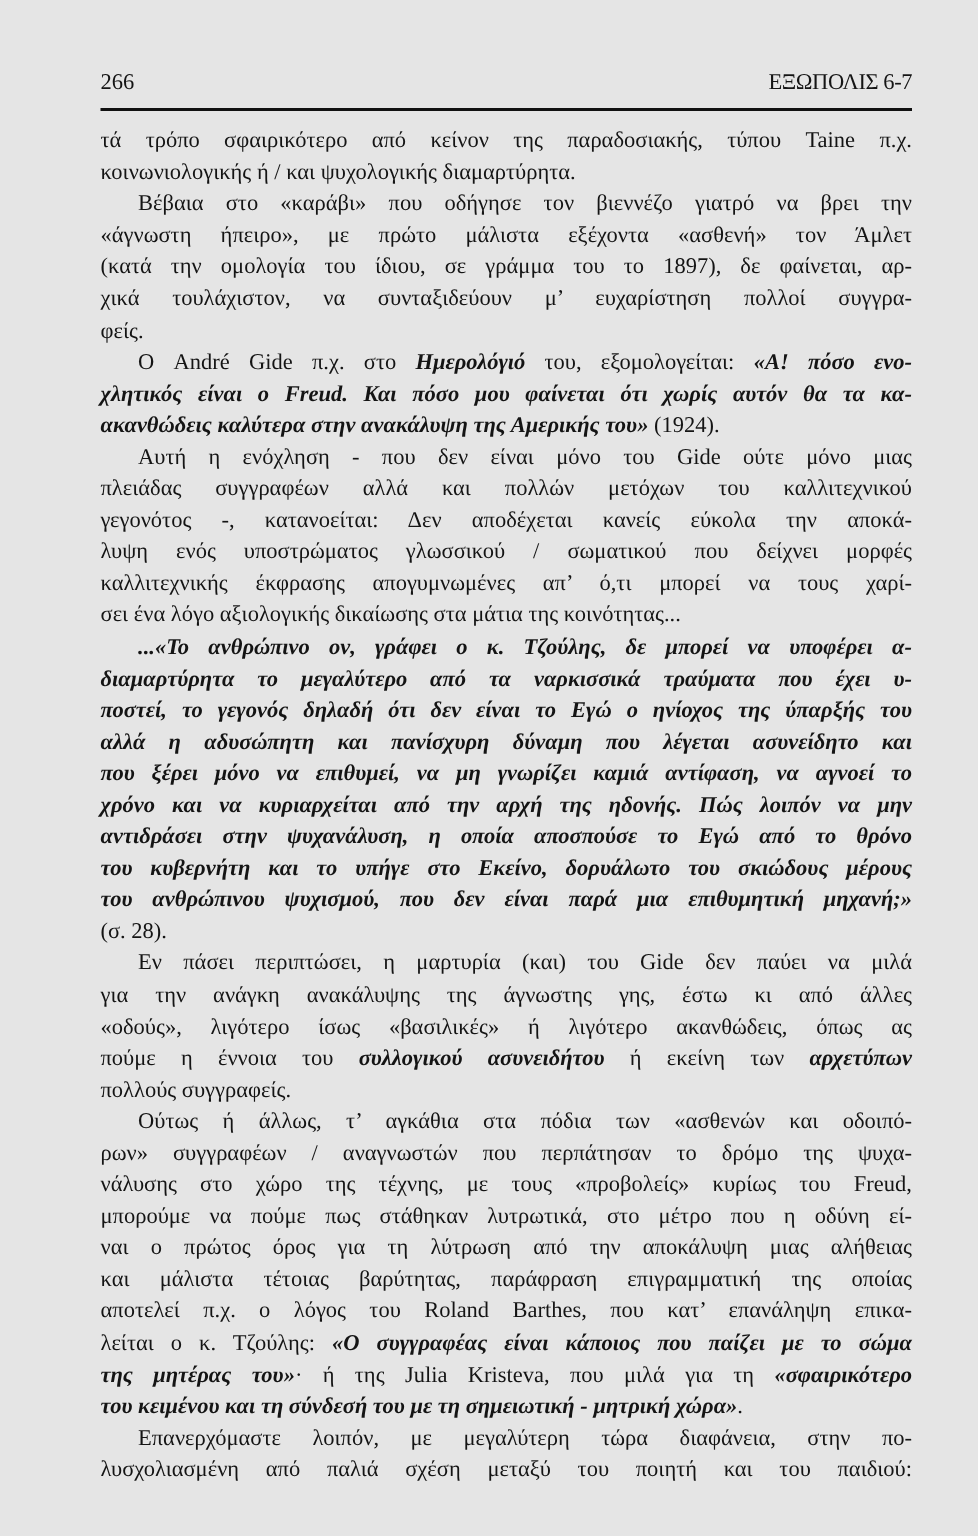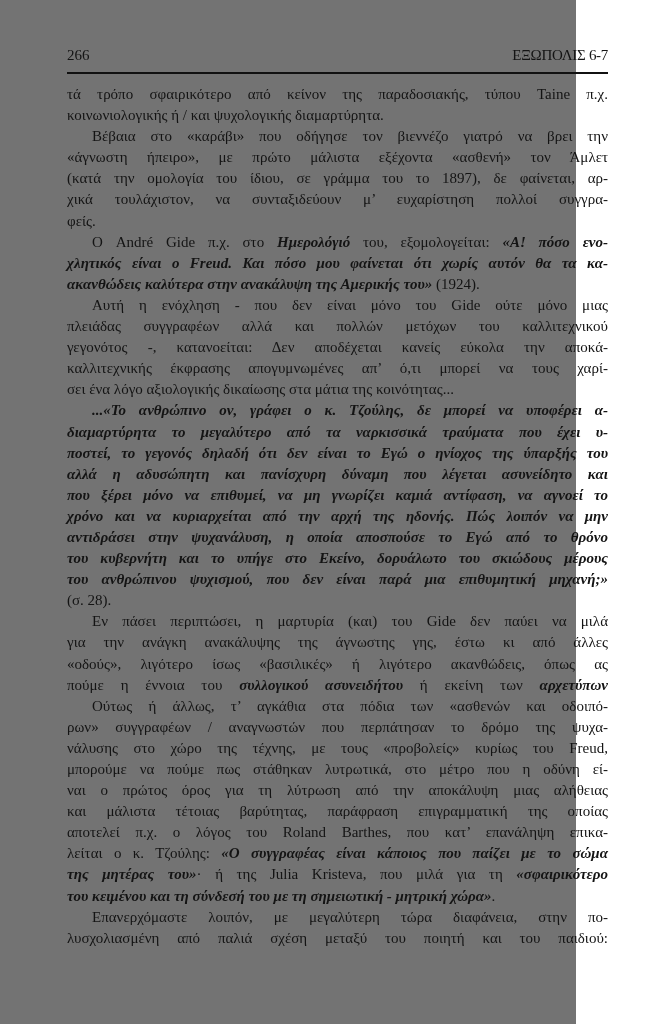--- a/index.html
+++ b/index.html
@@ -11,22 +11,22 @@
     width: 652px;
     height: 1024px;
     position: relative;
     overflow: hidden;
     font-family: "Liberation Serif", "DejaVu Serif", serif;
     color: #141414;
   }
   .page {
     position: absolute;
     left: 0; top: 0;
-    width: 576px; height: 1024px;
-    background: #737373;
+    width: 652px; height: 1024px;
+    background: #e5e5e5;
   }
   .running-head {
     position: absolute;
     left: 67px;
     top: 45px;
     width: 541px;
     height: 20px;
     font-size: 15px;
     line-height: 20px;
   }
@@ -76,36 +76,38 @@
       <span class="line"><span>«άγνωστη ήπειρο», με πρώτο μάλιστα εξέχοντα «ασθενή» τον Άμλετ</span></span>
       <span class="line"><span>(κατά την ομολογία του ίδιου, σε γράμμα του το 1897), δε φαίνεται, αρ-</span></span>
       <span class="line"><span>χικά τουλάχιστον, να συνταξιδεύουν μ’ ευχαρίστηση πολλοί συγγρα-</span></span>
       <span class="line last"><span>φείς.</span></span>
       <span class="line indent"><span>Ο André Gide π.χ. στο </span><span class="it">Ημερολόγιό</span><span> του, εξομολογείται: </span><span class="it">«Α! πόσο ενο-</span></span>
       <span class="line"><span class="it">χλητικός είναι ο Freud. Και πόσο μου φαίνεται ότι χωρίς αυτόν θα τα κα-</span></span>
       <span class="line last"><span class="it">ακανθώδεις καλύτερα στην ανακάλυψη της Αμερικής του»</span><span> (1924).</span></span>
       <span class="line indent"><span>Αυτή η ενόχληση - που δεν είναι μόνο του Gide ούτε μόνο μιας</span></span>
       <span class="line"><span>πλειάδας συγγραφέων αλλά και πολλών μετόχων του καλλιτεχνικού</span></span>
       <span class="line"><span>γεγονότος -, κατανοείται: Δεν αποδέχεται κανείς εύκολα την αποκά-</span></span>
+      <span class="line"><span>λυψη ενός υποστρώματος γλωσσικού / σωματικού που δείχνει μορφές</span></span>
       <span class="line"><span>καλλιτεχνικής έκφρασης απογυμνωμένες απ’ ό,τι μπορεί να τους χαρί-</span></span>
       <span class="line last"><span>σει ένα λόγο αξιολογικής δικαίωσης στα μάτια της κοινότητας...</span></span>
       <span class="line indent"><span class="it">...«Το ανθρώπινο ον, γράφει ο κ. Τζούλης, δε μπορεί να υποφέρει α-</span></span>
       <span class="line"><span class="it">διαμαρτύρητα το μεγαλύτερο από τα ναρκισσικά τραύματα που έχει υ-</span></span>
       <span class="line"><span class="it">ποστεί, το γεγονός δηλαδή ότι δεν είναι το Εγώ ο ηνίοχος της ύπαρξής του</span></span>
       <span class="line"><span class="it">αλλά η αδυσώπητη και πανίσχυρη δύναμη που λέγεται ασυνείδητο και</span></span>
       <span class="line"><span class="it">που ξέρει μόνο να επιθυμεί, να μη γνωρίζει καμιά αντίφαση, να αγνοεί το</span></span>
       <span class="line"><span class="it">χρόνο και να κυριαρχείται από την αρχή της ηδονής. Πώς λοιπόν να μην</span></span>
       <span class="line"><span class="it">αντιδράσει στην ψυχανάλυση, η οποία αποσπούσε το Εγώ από το θρόνο</span></span>
       <span class="line"><span class="it">του κυβερνήτη και το υπήγε στο Εκείνο, δορυάλωτο του σκιώδους μέρους</span></span>
       <span class="line"><span class="it">του ανθρώπινου ψυχισμού, που δεν είναι παρά μια επιθυμητική μηχανή;»</span></span>
       <span class="line last"><span>(σ. 28).</span></span>
       <span class="line indent"><span>Εν πάσει περιπτώσει, η μαρτυρία (και) του Gide δεν παύει να μιλά</span></span>
       <span class="line"><span>για την ανάγκη ανακάλυψης της άγνωστης γης, έστω κι από άλλες</span></span>
       <span class="line"><span>«οδούς», λιγότερο ίσως «βασιλικές» ή λιγότερο ακανθώδεις, όπως ας</span></span>
       <span class="line"><span>πούμε η έννοια του </span><span class="it">συλλογικού ασυνειδήτου</span><span> ή εκείνη των </span><span class="it">αρχετύπων</span></span>
+      <span class="line last"><span>πολλούς συγγραφείς.</span></span>
       <span class="line indent"><span>Ούτως ή άλλως, τ’ αγκάθια στα πόδια των «ασθενών και οδοιπό-</span></span>
       <span class="line"><span>ρων» συγγραφέων / αναγνωστών που περπάτησαν το δρόμο της ψυχα-</span></span>
       <span class="line"><span>νάλυσης στο χώρο της τέχνης, με τους «προβολείς» κυρίως του Freud,</span></span>
       <span class="line"><span>μπορούμε να πούμε πως στάθηκαν λυτρωτικά, στο μέτρο που η οδύνη εί-</span></span>
       <span class="line"><span>ναι ο πρώτος όρος για τη λύτρωση από την αποκάλυψη μιας αλήθειας</span></span>
       <span class="line"><span>και μάλιστα τέτοιας βαρύτητας, παράφραση επιγραμματική της οποίας</span></span>
       <span class="line"><span>αποτελεί π.χ. ο λόγος του Roland Barthes, που κατ’ επανάληψη επικα-</span></span>
       <span class="line"><span>λείται ο κ. Τζούλης: </span><span class="it">«Ο συγγραφέας είναι κάποιος που παίζει με το σώμα</span></span>
       <span class="line"><span class="it">της μητέρας του»</span><span>· ή της Julia Kristeva, που μιλά για τη </span><span class="it">«σφαιρικότερο</span></span>
       <span class="line last"><span class="it">του κειμένου και τη σύνδεσή του με τη σημειωτική - μητρική χώρα»</span><span>.</span></span>

